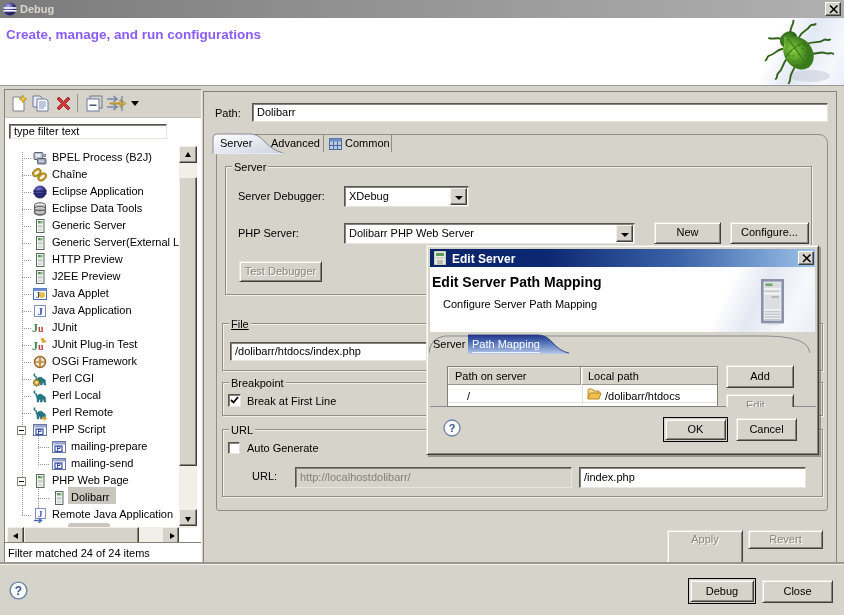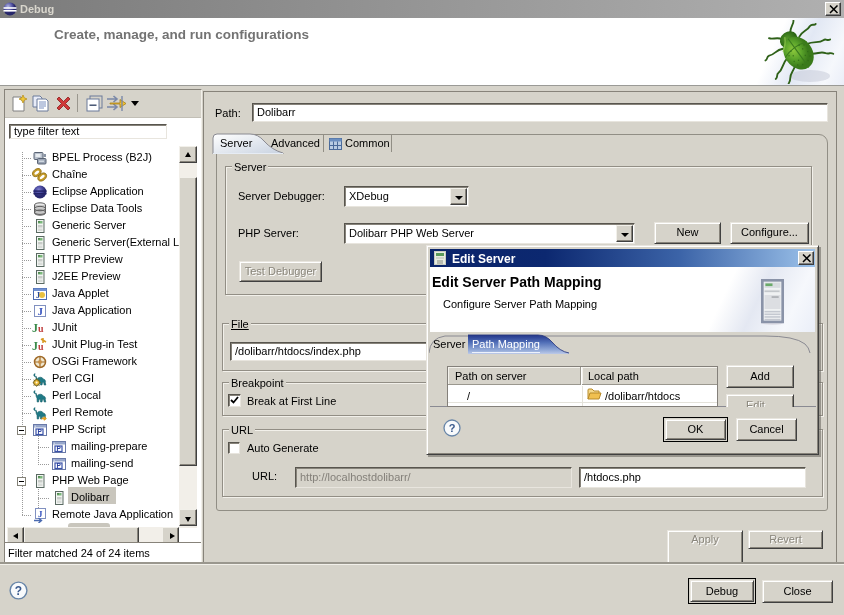--- a/index.html
+++ b/index.html
@@ -5,21 +5,21 @@
 body{width:844px;height:615px;overflow:hidden;font-family:"Liberation Sans",sans-serif;}
 .win{position:absolute;left:0;top:0;width:844px;height:615px;background:#d6d3ca;overflow:hidden;}
 .abs{position:absolute;}
 
 .titlebar{position:absolute;left:0;top:0;width:844px;height:18px;background:linear-gradient(to right,#7b7b7b,#b0b0b0);}
 .titletxt{position:absolute;left:20px;top:3px;font-size:11px;font-weight:bold;color:#d9d6cd;}
 .closebtn{position:absolute;left:825px;top:2px;width:16px;height:14px;background:#d6d3ca;border:1px solid;border-color:#fff #3c3c3c #3c3c3c #fff;box-shadow:inset -1px -1px 0 #808080;color:#000;}
 .closebtn svg{position:absolute;left:3px;top:2px;}
 
 .header{position:absolute;left:0;top:18px;width:844px;height:68px;background:#fff;border-bottom:1px solid #9a9a96;}
-.headline{position:absolute;left:6px;top:9px;font-size:13.5px;font-weight:bold;color:#737373;margin-left:48px;}
+.headline{position:absolute;left:6px;top:9px;font-size:13.5px;font-weight:bold;color:#8b5cf6;}
 
 .btn{position:absolute;background:#d6d3ca;border:1px solid;border-color:#e8e5de #404040 #404040 #e8e5de;box-shadow:inset 1px 1px 0 #fff,inset -1px -1px 0 #87837a;font-size:11px;color:#000;text-align:center;font-family:"Liberation Sans",sans-serif;}
 .btn.dis{color:#8a867c;text-shadow:1px 1px 0 #ffffff;}
 .field{position:absolute;background:#fff;border:1px solid;border-color:#58554e #e8e5de #e8e5de #58554e;box-shadow:inset 1px 1px 0 #87837a;font-size:11px;color:#000;}
 .field .t{position:absolute;left:4px;top:2px;white-space:nowrap;}
 .group{position:absolute;border:1px solid #928e85;box-shadow:inset 1px 1px 0 #f2f0ea, 1px 1px 0 #f2f0ea;}
 .glabel{position:absolute;top:-6px;background:#d6d3ca;font-size:11px;padding:0 2px;color:#000;white-space:nowrap;}
 .lbl{position:absolute;font-size:11px;color:#000;white-space:nowrap;}
 .combo{position:absolute;background:#fff;border:1px solid;border-color:#58554e #e8e5de #e8e5de #58554e;box-shadow:inset 1px 1px 0 #87837a;}
 .combo .t{position:absolute;left:4px;top:3px;font-size:11px;white-space:nowrap;}
@@ -452,21 +452,21 @@
       <div class="group" style="left:18px;top:337px;width:601px;height:68px;">
           <span class="glabel" style="left:6px;">URL</span>
         </div>
       <div class="check" style="left:24px;top:350px;width:12px;height:12px;"></div>
       <div class="lbl" style="left:43px;top:350px;">Auto Generate</div>
       <div class="lbl" style="left:48px;top:378px;">URL:</div>
       <div class="field" style="left:91px;top:375px;width:277px;height:21px;background:#d6d3ca;">
           <span class="t" style="top:3px;color:#84807a;">http://localhostdolibarr/</span>
         </div>
       <div class="field" style="left:375px;top:375px;width:227px;height:21px;">
-          <span class="t" style="top:3px;">/htdocs.php</span>
+          <span class="t" style="top:3px;">/index.php</span>
         </div>
     </div>
 
     <div class="btn dis" style="left:463px;top:438px;width:76px;height:34px;padding-top:2px;">Apply</div>
     <div class="btn dis" style="left:544px;top:438px;width:75px;height:19px;padding-top:2px;">Revert</div>
   </div>
 
   <div class="abs" style="left:0;top:562px;width:844px;height:2px;background:#9a978e;box-shadow:0 1px 0 #f2f0ea;"></div>
   <svg class="abs" style="left:9px;top:581px" width="19" height="19" viewBox="0 0 19 19">
       <circle cx="9.5" cy="9.5" r="8.4" fill="#f8fafc" stroke="#6785a8" stroke-width="1.4"></circle>

